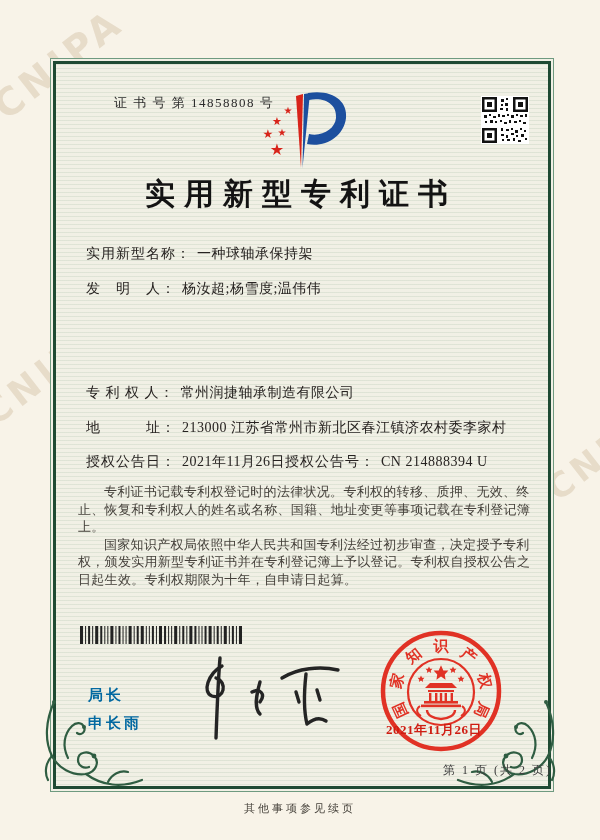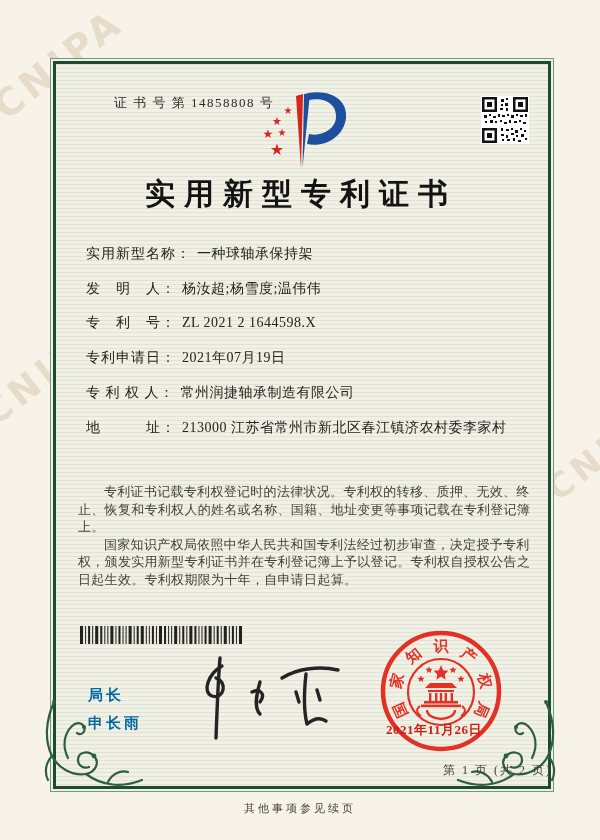--- a/index.html
+++ b/index.html
@@ -187,31 +187,29 @@
   </svg>
 
   <div class="title">实用新型专利证书</div>
 
   <div class="frow" style="top:245px;">
     <span class="flabel">实用新型名称：</span><span class="fvalue">一种球轴承保持架</span>
   </div>
   <div class="frow" style="top:280px;">
     <span class="flabel">发　明　人：</span><span class="fvalue">杨汝超;杨雪度;温伟伟</span>
   </div>
-  <div class="frow" style="top:314px;">
-    <span class="flabel">专　利　号：</span><span class="fvalue">ZL 2021 2 1644598.X</span>
-  </div>
-  <div class="frow" style="top:349px;">
-    <span class="flabel">专利申请日：</span><span class="fvalue">2021年07月19日</span>
-  </div>
   <div class="frow" style="top:384px;">
     <span class="flabel">专 利 权 人：</span><span class="fvalue">常州润捷轴承制造有限公司</span>
   </div>
   <div class="frow" style="top:419px;">
     <span class="flabel">地　　　址：</span><span class="fvalue">213000 江苏省常州市新北区春江镇济农村委李家村</span>
+  </div>
+  <div class="frow" style="top:453px;width:460px;">
+    <span class="flabel">授权公告日：</span><span class="fvalue">2021年11月26日</span>
+    <span class="pair2"><span class="flabel">授权公告号：</span><span class="fvalue">CN 214888394 U</span></span>
   </div>
 
   <div class="body-text">
     <p>专利证书记载专利权登记时的法律状况。专利权的转移、质押、无效、终止、恢复和专利权人的姓名或名称、国籍、地址变更等事项记载在专利登记簿上。</p>
     <p>国家知识产权局依照中华人民共和国专利法经过初步审查，决定授予专利权，颁发实用新型专利证书并在专利登记簿上予以登记。专利权自授权公告之日起生效。专利权期限为十年，自申请日起算。</p>
   </div>
 
   <svg class="barcode" viewBox="0 0 160 18" preserveAspectRatio="none">
     <g fill="#222">
       <rect x="0" width="3" height="18"></rect>

